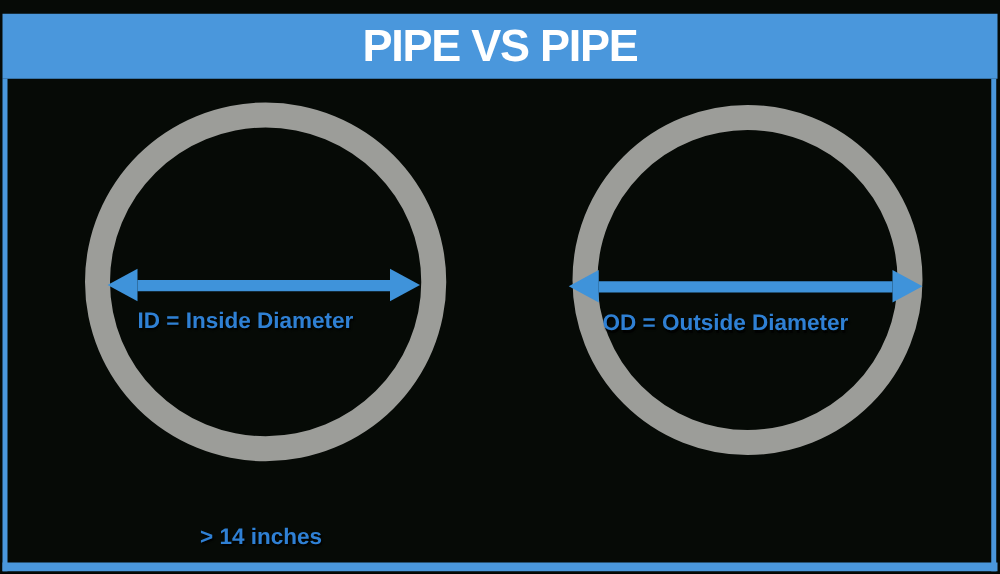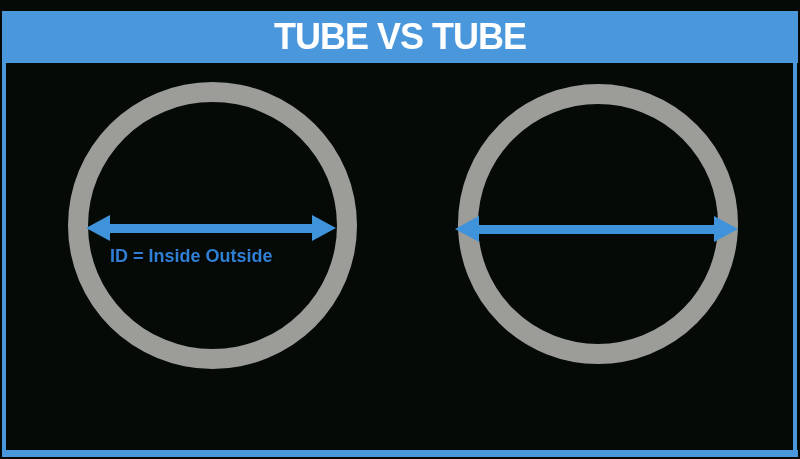--- a/index.html
+++ b/index.html
@@ -66,21 +66,21 @@
   .label-od{left:482px;top:248px;}
   .note-1{left:133px;top:393px;}
   .note-2{left:160px;top:419px;}
 </style>
 </head>
 <body>
 
 <div class="canvas">
 
   <div class="header">
-    <span class="title">TUBE VS TUBE</span>
+    <span class="title">PIPE VS PIPE</span>
   </div>
 
   <div class="frame-left"></div>
   <div class="frame-right"></div>
   <div class="frame-bottom"></div>
 
   <div class="circle circle-left"></div>
   <div class="circle circle-right"></div>
 
   <div class="arrow arrow-left">
@@ -88,16 +88,18 @@
     <span class="shaft"></span>
     <span class="head head-r"></span>
   </div>
 
   <div class="arrow arrow-right">
     <span class="head head-l"></span>
     <span class="shaft"></span>
     <span class="head head-r"></span>
   </div>
 
-  <div class="label label-id">ID = Inside Outside</div>
+  <div class="label label-id">ID = Inside Diameter</div>
+  <div class="label label-od">OD = Outside Diameter</div>
 
+  <div class="note note-2">&gt; 14 inches</div>
 
 </div>
 
 </body></html>

